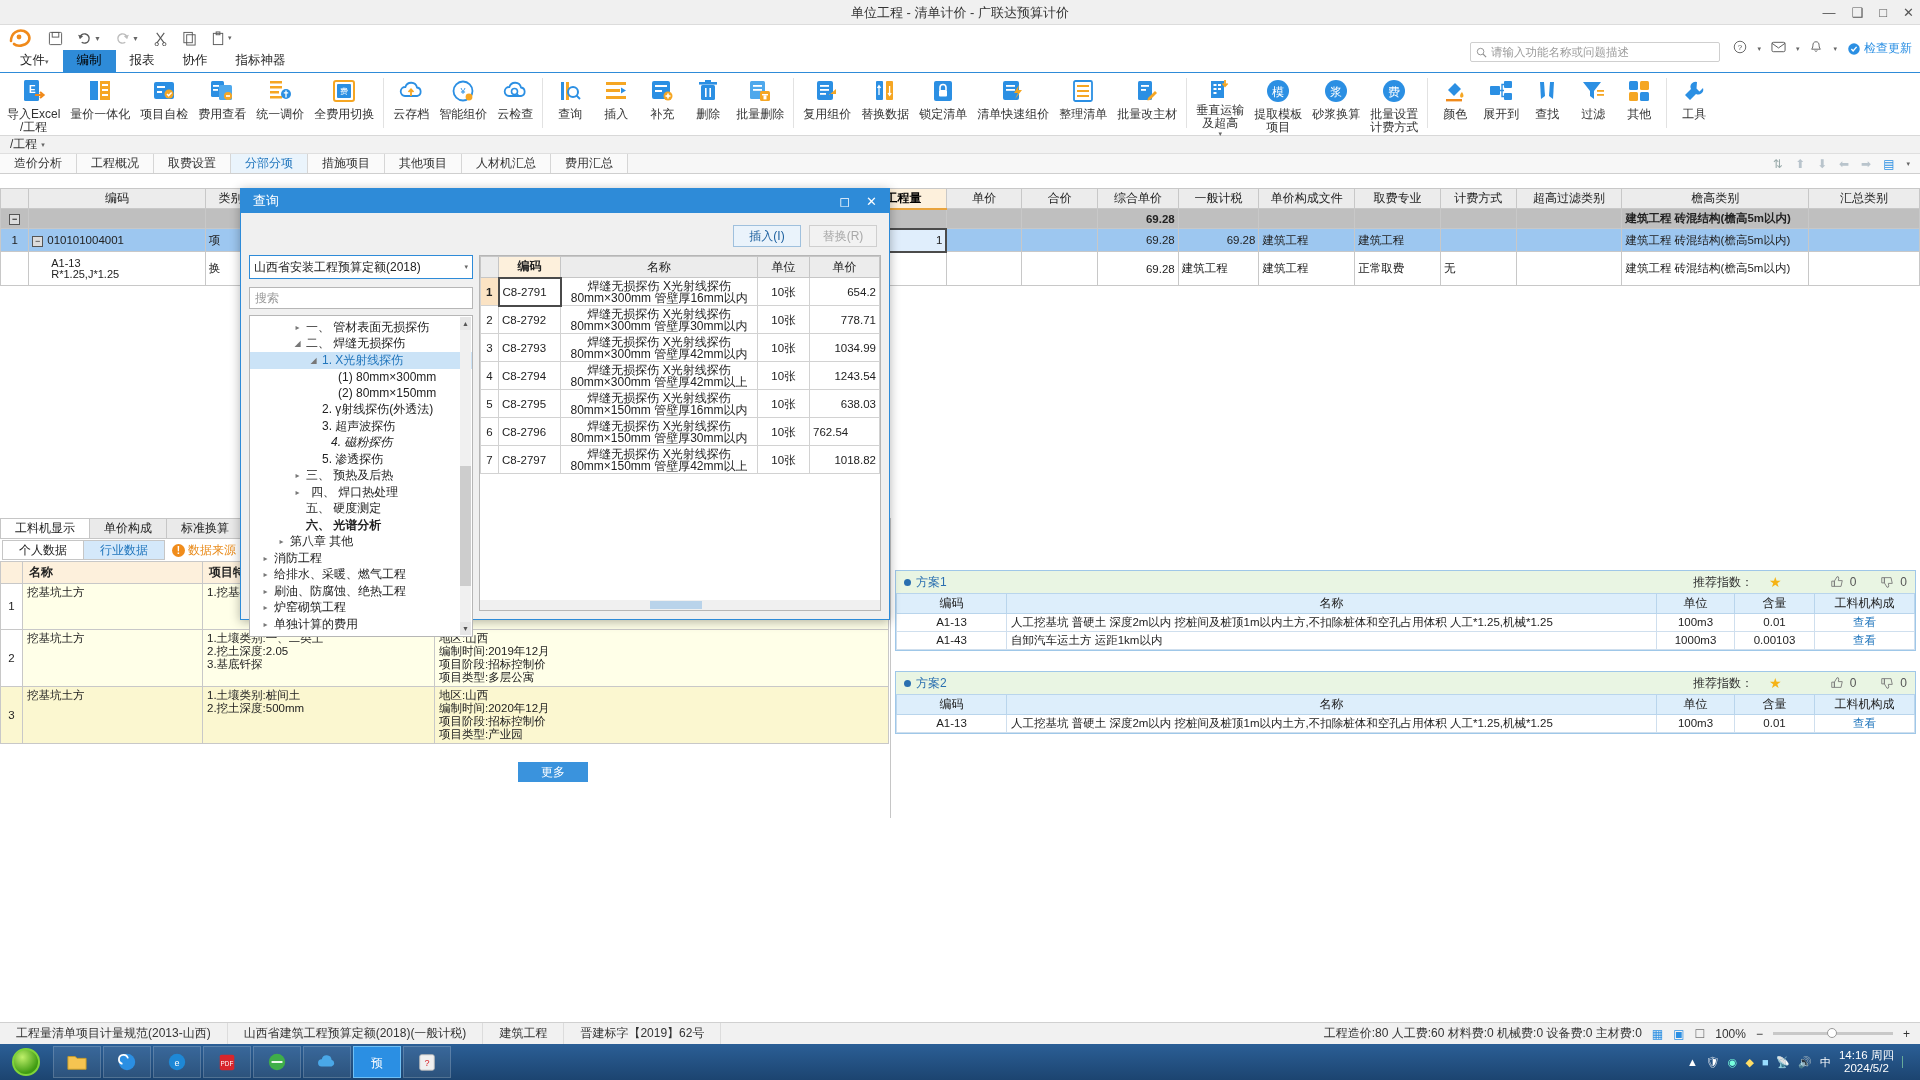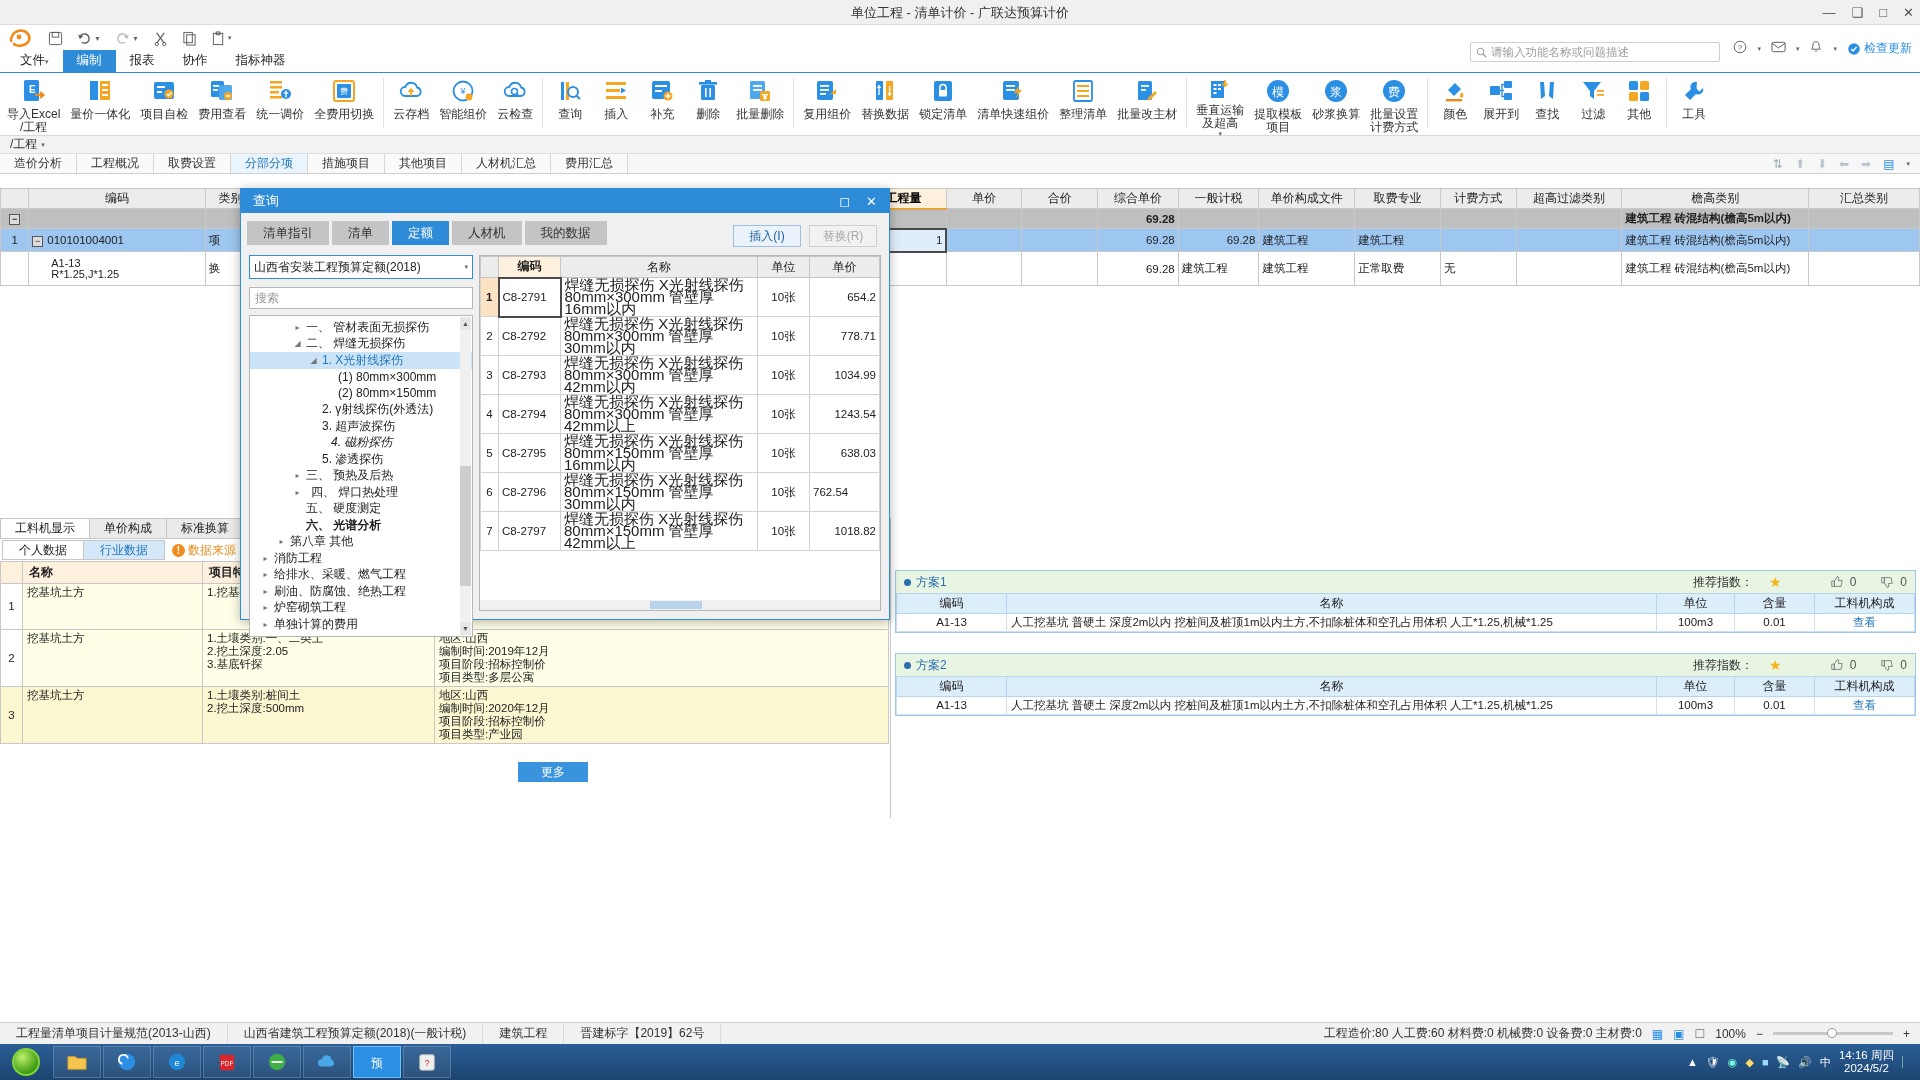--- a/index.html
+++ b/index.html
@@ -27,21 +27,21 @@
   
   .qa-row{ height:26px; background:#fff; display:flex; align-items:center; padding-left:8px; gap:14px;}
   .logo{ width:26px; height:22px; position:relative; }
   .qa-ic{ color:#5a5a5a; font-size:14px; display:flex; align-items:center; gap:2px;}
   .tri{ font-size:7px; color:#666; }
 
   
   .menurow{ height:22px; display:flex; align-items:flex-end; padding-left:6px; background:#fff;
             border-bottom:1px solid #2e8bd8; }
   .menuitem{ padding:2px 14px 3px 14px; font-size:12.5px; color:#222; height:22px; line-height:17px;}
-  .menuitem.active{ background:#2e8bd8; color:#ffffff; }
+  .menuitem.active{ background:#2e8bd8; color:#000000; }
 
   
   .ribbon{ height:63px; background:#fff; border-bottom:1px solid #d8d8d8;
            display:flex; align-items:flex-start; padding:2px 0 0 2px; position:relative;}
   .rb{ width:auto; min-width:46px; padding:1px 5px 0 5px; text-align:center; display:flex;
        flex-direction:column; align-items:center; justify-content:flex-start; height:60px;}
   .rb .ico{ height:30px; display:flex; align-items:center; justify-content:center; }
   .rb .lb{ font-size:12px; color:#333; line-height:13px; white-space:pre-line; margin-top:2px;}
   .rbsep{ width:1px; height:50px; background:#e2e2e2; margin:3px 4px 0 4px;}
 
@@ -173,21 +173,21 @@
            background:#fff; overflow:hidden;}
   table.dq{ border-collapse:collapse; table-layout:fixed; width:100%; font-size:11.5px;}
   table.dq th{ background:#ececec; border:1px solid #c6c6c6; height:21px; font-weight:normal; font-size:12px;}
   table.dq th.hl{ background:#fdf0dc; font-weight:bold;}
   table.dq td{ border:1px solid #d2d2d2; padding:1px 3px; height:28px; line-height:12px; vertical-align:middle;}
   table.dq td.idx{ width:18px; text-align:center; background:#fff;}
   table.dq tr.r1 td.idx{ background:#fbe3c4; font-weight:bold;}
   table.dq td.codesel{ border:2px solid #4a4a4a; }
   .hscroll{ position:absolute; left:0; right:0; bottom:0; height:10px; background:#f0f0f0;}
   .hsthumb{ position:absolute; left:170px; width:52px; height:8px; top:1px; background:#b9d3ea;}
-  .dq-name{ font-size:15px; }
+  .dq-name{ font-size:12px;text-align:center; }
 </style>
 </head>
 <body>
 
 <div class="app">
 
   <div class="titlebar">
     <div class="title-center">单位工程 - 清单计价 - 广联达预算计价</div>
     <div class="win-btns">
       <span>—</span>
@@ -896,20 +896,27 @@
           <th>含量</th>
           <th>工料机构成</th>
         </tr>
           </thead>
         <tbody>
           <tr>
             <td style="text-align:center">A1-13</td>
             <td>人工挖基坑  普硬土  深度2m以内   挖桩间及桩顶1m以内土方,不扣除桩体和空孔占用体积  人工*1.25,机械*1.25</td>
             <td style="text-align:center">100m3</td>
             <td style="text-align:center">0.01</td>
+            <td style="text-align:center"><span class="link">查看</span></td>
+          </tr>
+          <tr>
+            <td style="text-align:center">A1-43</td>
+            <td>自卸汽车运土方  运距1km以内</td>
+            <td style="text-align:center">1000m3</td>
+            <td style="text-align:center">0.00103</td>
             <td style="text-align:center"><span class="link">查看</span></td>
           </tr>
         </tbody>
       </table>
     </div>
 
     <div class="scheme" style="margin-top:20px">
       <div class="scheme-hd">
         <div style="display:flex;align-items:center">
           <span class="dot"></span>
@@ -968,27 +975,20 @@
 
   <div class="dlg">
     <div class="dlg-tb">
       <span class="t">查询</span>
       <div class="dlg-btns">
         <span>◻</span>
         <span>✕</span>
       </div>
     </div>
     <div class="dlg-body">
-      <div class="dtabs">
-        <div class="dtab">清单指引</div>
-        <div class="dtab">清单</div>
-        <div class="dtab active">定额</div>
-        <div class="dtab">人材机</div>
-        <div class="dtab">我的数据</div>
-      </div>
       <div class="insbtns">
         <div class="ibtn">插入(I)</div>
         <div class="ibtn dis">替换(R)</div>
       </div>
 
       <div class="dleft">
         <div class="selbox">
           <span class="cv">山西省安装工程预算定额(2018)</span>
           <span class="tri">▾</span>
         </div>

